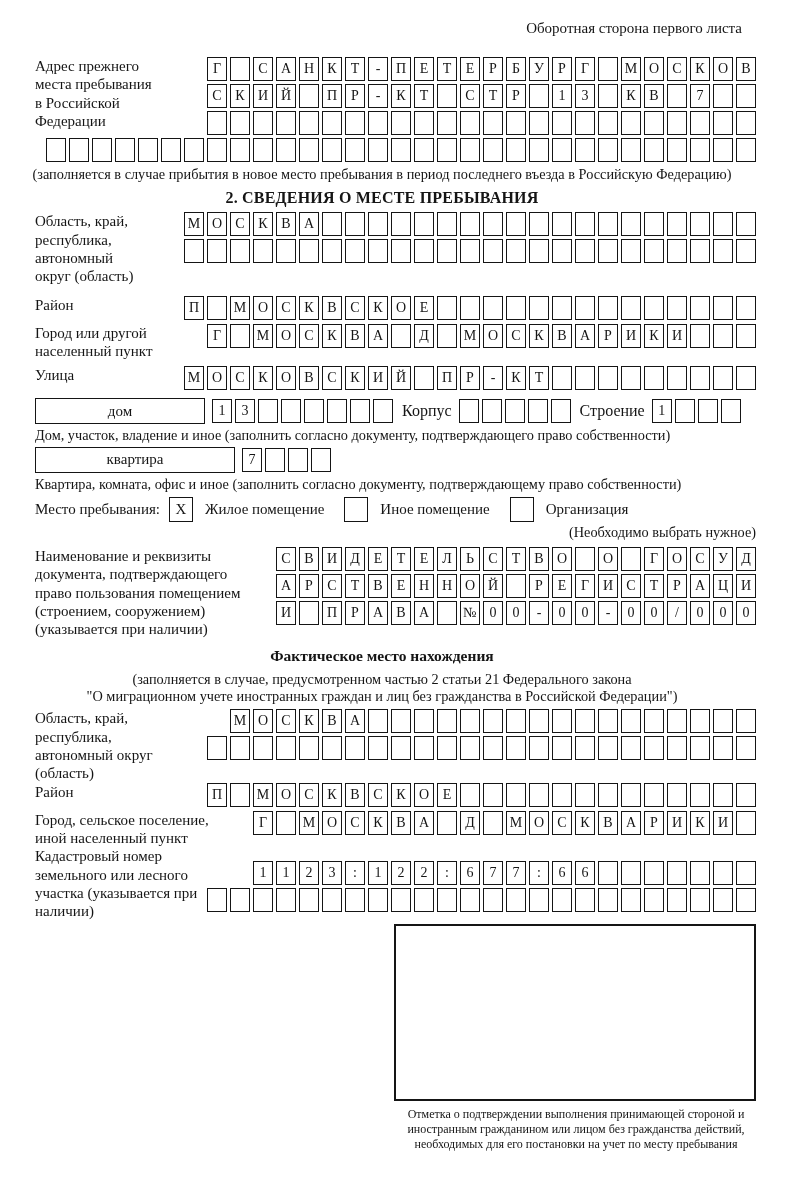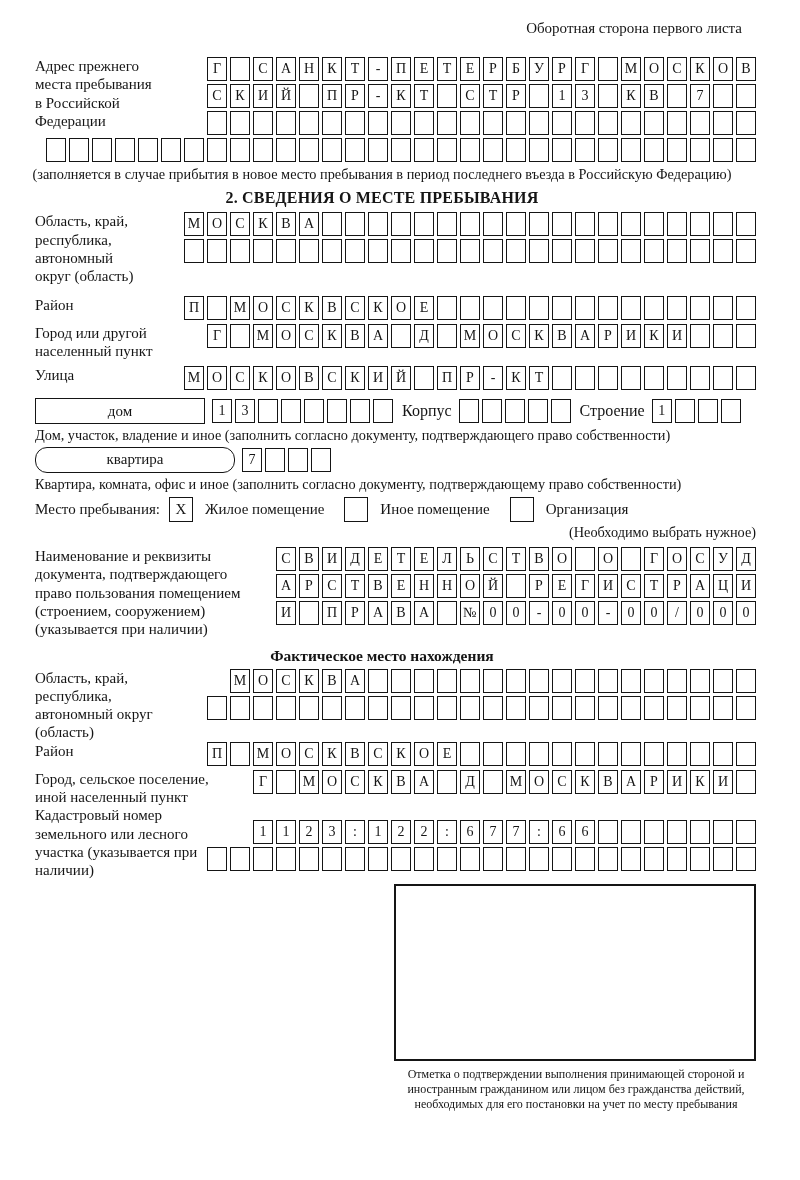--- a/index.html
+++ b/index.html
@@ -42,21 +42,21 @@
   .mt10{margin-top:10px;}
   .mt6{margin-top:6px;}
   .mt4{margin-top:4px;}
 
   .inline-line{display:flex;align-items:center;padding-left:27px;margin-top:8px;}
   .titled-box{
     height:24px;border:1.6px solid #151515;display:flex;align-items:center;justify-content:center;
     font-size:15px;flex:0 0 auto;background:#fff;
   }
   .box-dom{width:168px;margin-right:7px;}
-  .box-kv{width:198px;margin-right:7px;border-radius:12px;}
+  .box-kv{width:198px;margin-right:7px;}
   .inline-label{font-size:16px;margin:0 7px 0 9px;white-space:nowrap;}
 
   .stay-line{display:flex;align-items:center;padding-left:27px;margin-top:5px;}
   .stay-label{font-size:15px;margin-right:9px;}
   .checkbox{
     width:22px;height:23px;border:1.6px solid #151515;display:flex;align-items:center;justify-content:center;
     font-size:15px;flex:0 0 auto;background:#fff;
   }
   .option-label{font-size:15px;margin:0 20px 0 12px;}
   .opt-last{margin-right:0;}
@@ -478,20 +478,24 @@
           <div class="cell">0</div>
           <div class="cell">/</div>
           <div class="cell">0</div>
           <div class="cell">0</div>
           <div class="cell">0</div>
         </div>
     </div>
   </div>
 
   <div class="fact-title">Фактическое место нахождения</div>
+  <div class="fact-note">
+    <div>(заполняется в случае, предусмотренном частью 2 статьи 21 Федерального закона</div>
+    <div>"О миграционном учете иностранных граждан и лиц без гражданства в Российской Федерации")</div>
+  </div>
 
   <div class="field mt4">
     <div class="label w132">Область, край, республика, автономный округ (область)</div>
     <div class="grids">
       <div class="grid">
           <div class="cell">М</div>
           <div class="cell">О</div>
           <div class="cell">С</div>
           <div class="cell">К</div>
           <div class="cell">В</div>

